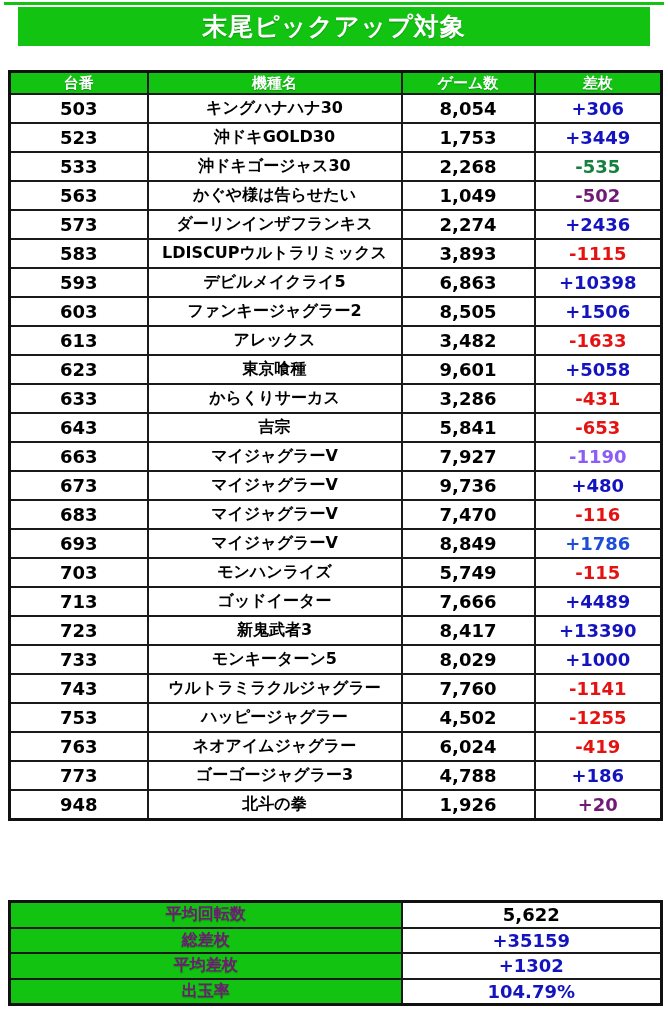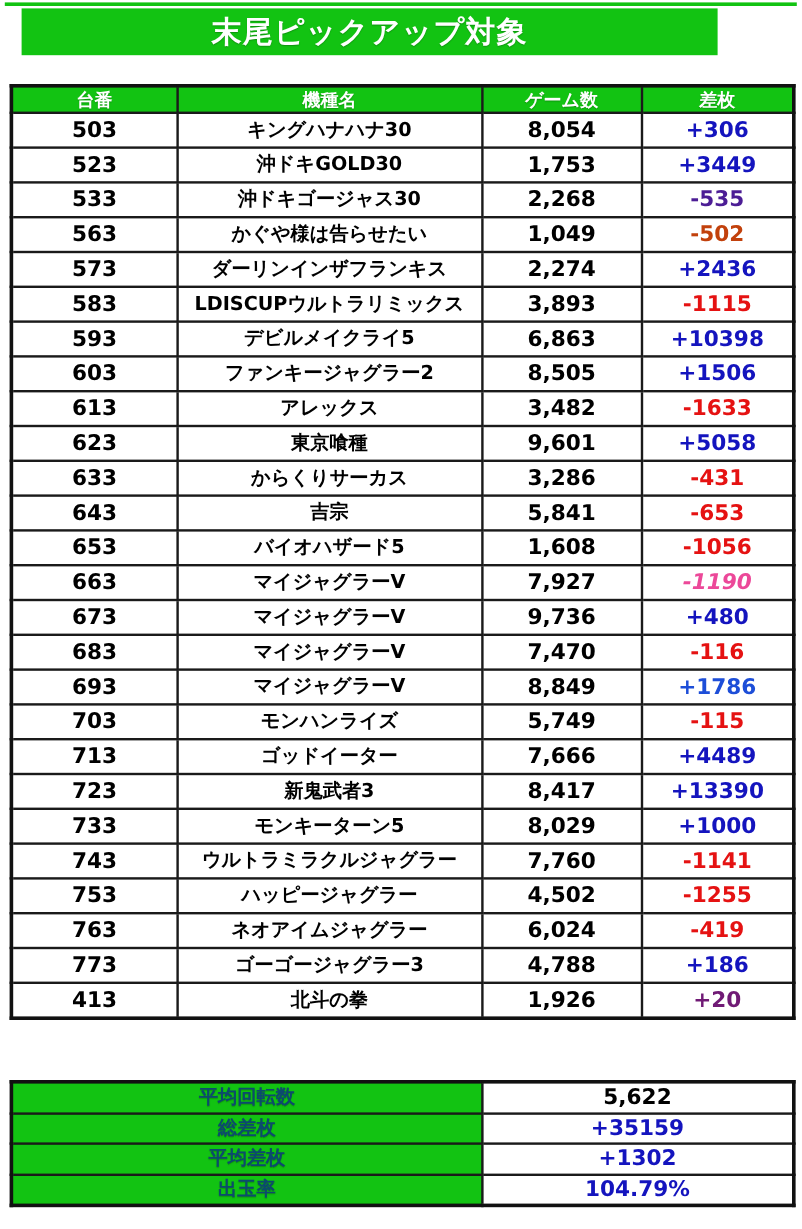--- a/index.html
+++ b/index.html
@@ -8,21 +8,21 @@
     background:#ffffff;
     font-family:"DejaVu Sans","Liberation Sans",sans-serif;
     position:relative;
     -webkit-font-smoothing:antialiased;
   }
   .top-line{
     position:absolute;left:4px;top:2px;width:660px;height:3px;
     background:var(--green,#12C312);
   }
   .title-bar{
-    position:absolute;left:18px;top:7px;width:580px;height:39px;
+    position:absolute;left:18px;top:7px;width:632px;height:39px;
     background:var(--green,#12C312);
     display:flex;align-items:center;justify-content:center;
   }
   .title-bar span{
     color:#ffffff;font-weight:bold;font-size:25px;letter-spacing:1px;
     text-shadow:0 1px 1px rgba(0,0,0,0.25);
   }
   table{border-collapse:collapse;table-layout:fixed;}
   .main-table{
     position:absolute;left:8px;top:70px;width:652px;
@@ -47,21 +47,21 @@
   .summary-table{
     position:absolute;left:8px;top:900px;width:652px;
     border:3px solid #111;
   }
   .summary-table td{
     height:23.5px;padding:0;text-align:center;vertical-align:middle;
     border:2px solid #1a1a1a;font-weight:bold;
   }
   .summary-table td.label{
     background:var(--green,#12C312);
-    color:#0c4a6e;font-size:16px;
+    color:#701a75;font-size:16px;
     text-shadow:0 1px 1px rgba(0,0,0,0.25);
   }
   .summary-table td.value{font-size:18px;}
 </style>
 </head>
 <body>
 
 <div class="top-line"></div>
 
 <div class="title-bar">
@@ -93,27 +93,27 @@
       <tr>
         <td class="num">523</td>
         <td class="name">沖ドキGOLD30</td>
         <td class="num">1,753</td>
         <td class="diff" style="color: rgb(20, 20, 190);">+3449</td>
       </tr>
       <tr>
         <td class="num">533</td>
         <td class="name">沖ドキゴージャス30</td>
         <td class="num">2,268</td>
-        <td class="diff" style="color: #4c1d95;">-535</td>
+        <td class="diff" style="color: #15803d;">-535</td>
       </tr>
       <tr>
         <td class="num">563</td>
         <td class="name">かぐや様は告らせたい</td>
         <td class="num">1,049</td>
-        <td class="diff" style="color: #c2410c;">-502</td>
+        <td class="diff" style="color: #701a75;">-502</td>
       </tr>
       <tr>
         <td class="num">573</td>
         <td class="name">ダーリンインザフランキス</td>
         <td class="num">2,274</td>
         <td class="diff" style="color: rgb(20, 20, 190);">+2436</td>
       </tr>
       <tr>
         <td class="num">583</td>
         <td class="name">LDISCUPウルトラリミックス</td>
@@ -150,30 +150,24 @@
         <td class="num">3,286</td>
         <td class="diff" style="color: rgb(229, 18, 18);">-431</td>
       </tr>
       <tr>
         <td class="num">643</td>
         <td class="name">吉宗</td>
         <td class="num">5,841</td>
         <td class="diff" style="color: rgb(229, 18, 18);">-653</td>
       </tr>
       <tr>
-        <td class="num">653</td>
-        <td class="name">バイオハザード5</td>
-        <td class="num">1,608</td>
-        <td class="diff" style="color: rgb(229, 18, 18);">-1056</td>
-      </tr>
-      <tr>
         <td class="num">663</td>
         <td class="name">マイジャグラーV</td>
         <td class="num">7,927</td>
-        <td class="diff" style="color: #ec4899; font-style: italic;">-1190</td>
+        <td class="diff" style="color: #8b5cf6;">-1190</td>
       </tr>
       <tr>
         <td class="num">673</td>
         <td class="name">マイジャグラーV</td>
         <td class="num">9,736</td>
         <td class="diff" style="color: rgb(20, 20, 190);">+480</td>
       </tr>
       <tr>
         <td class="num">683</td>
         <td class="name">マイジャグラーV</td>
@@ -228,21 +222,21 @@
         <td class="num">6,024</td>
         <td class="diff" style="color: rgb(229, 18, 18);">-419</td>
       </tr>
       <tr>
         <td class="num">773</td>
         <td class="name">ゴーゴージャグラー3</td>
         <td class="num">4,788</td>
         <td class="diff" style="color: rgb(20, 20, 190);">+186</td>
       </tr>
       <tr>
-        <td class="num">413</td>
+        <td class="num">948</td>
         <td class="name">北斗の拳</td>
         <td class="num">1,926</td>
         <td class="diff" style="color: #701a75;">+20</td>
       </tr>
     </tbody>
 </table>
 
 <table class="summary-table">
   <colgroup>
     <col style="width:392px">

